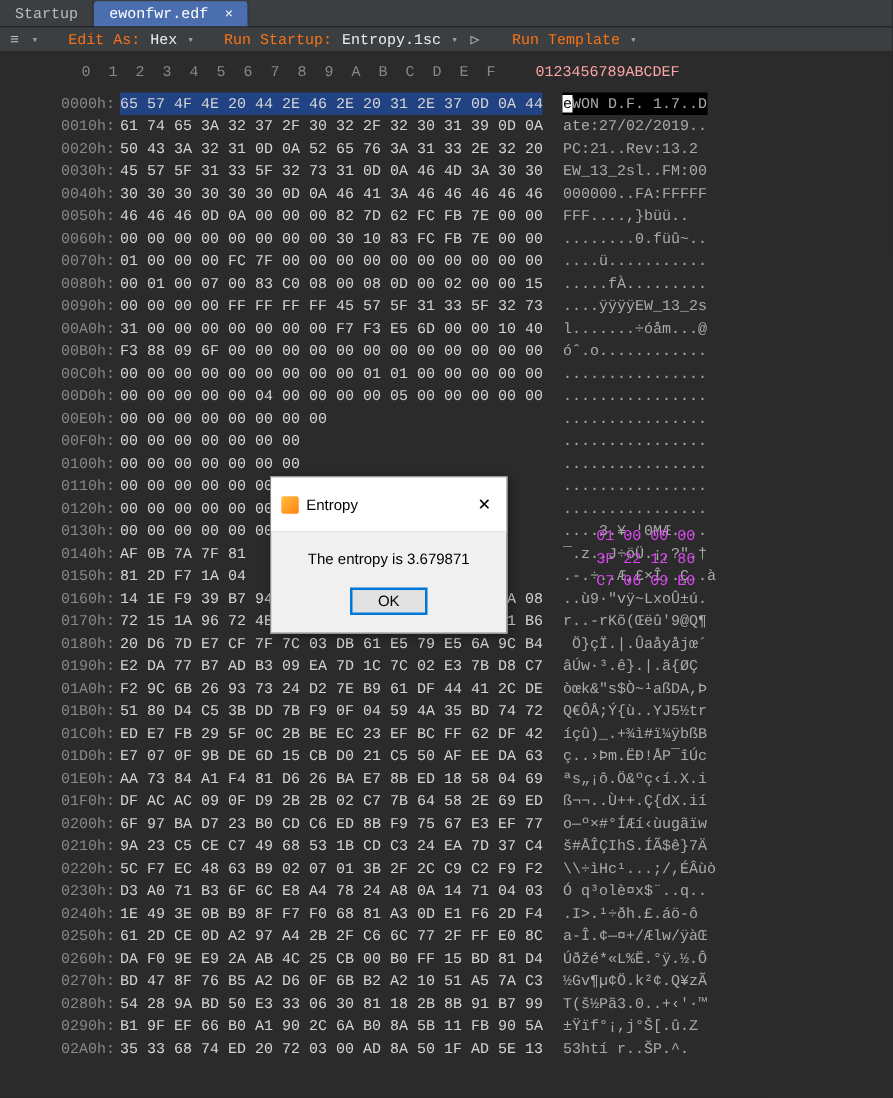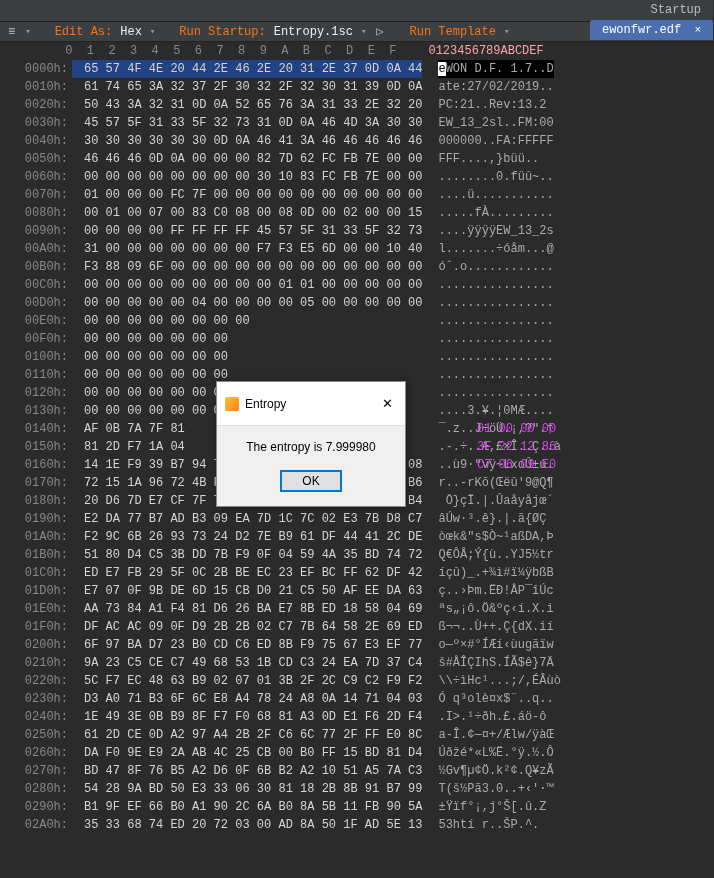--- a/index.html
+++ b/index.html
@@ -12,21 +12,20 @@
     height: 878px;
     overflow: hidden;
     position: relative;
   }
   .tabs {
     display: flex;
     background: #3c3f41;
     border-bottom: 1px solid #1e1e1e;
     height: 22px;
     align-items: flex-end;
-    flex-direction: column;
   }
   .tab {
     padding: 3px 12px;
     font-size: 12px;
     color: #bbb;
     cursor: pointer;
     border-right: 1px solid #2b2b2b;
   }
   .tab.active {
     background: #4b6eaf;
@@ -49,37 +48,37 @@
   .toolbar .ico { padding: 0 4px; cursor: pointer; }
   .toolbar .lbl { color: #f97316; padding: 0 2px; }
   .toolbar .val { color: #eee; padding: 0 2px; }
   .chev { font-size: 9px; color: #999; padding:0 2px;}
   .sep { width: 12px; }
   .colhdr {
     display: flex;
     background: #2b2b2b;
     color: #888;
     font-size: 12px;
-    height: 18px;
+    height: 32px;
     align-items: center;
     white-space: pre;
   }
   .colhdr .offset-pad { width: 58px; }
   .colhdr .hexcols { color: #888; }
   .colhdr .asciicols { color: #fca5a5; margin-left: 32px; }
   .hexview {
     font-size: 12px;
     line-height: 18px;
     white-space: pre;
   }
   .row { display: flex; height: 18px; align-items: center;}
   .row.sel .hexarea { background: #214283; }
   .row.sel .asciiarea { background: #000000; }
-  .offset { width: 72px; color: #888; text-align: right; padding-right: 4px;}
-  .hexarea { color: #d4d4d4; padding-left:12px;}
+  .offset { width: 72px; color: #888; text-align: right; padding-right: 4px; margin-left: 24px;}
+  .hexarea { color: #d4d4d4; padding-left:0;}
   .asciiarea { color: #aaa; margin-left: 16px; }
   .cursor { background:#fff; color:#000; }
   
   
   .dialog {
     position: absolute;
     left: 216px;
     top: 381px;
     width: 190px;
     background: #f0f0f0;
@@ -157,21 +156,21 @@
 </div>
 
 <div class="hexview" id="hexview"><div class="row sel"><span class="offset">0000h:</span><span class="hexarea">65 57 4F 4E 20 44 2E 46 2E 20 31 2E 37 0D 0A 44</span><span class="asciiarea"><span class="cursor">e</span>WON D.F. 1.7..D</span></div><div class="row"><span class="offset">0010h:</span><span class="hexarea">61 74 65 3A 32 37 2F 30 32 2F 32 30 31 39 0D 0A</span><span class="asciiarea">ate:27/02/2019..</span></div><div class="row"><span class="offset">0020h:</span><span class="hexarea">50 43 3A 32 31 0D 0A 52 65 76 3A 31 33 2E 32 20</span><span class="asciiarea">PC:21..Rev:13.2 </span></div><div class="row"><span class="offset">0030h:</span><span class="hexarea">45 57 5F 31 33 5F 32 73 31 0D 0A 46 4D 3A 30 30</span><span class="asciiarea">EW_13_2sl..FM:00</span></div><div class="row"><span class="offset">0040h:</span><span class="hexarea">30 30 30 30 30 30 0D 0A 46 41 3A 46 46 46 46 46</span><span class="asciiarea">000000..FA:FFFFF</span></div><div class="row"><span class="offset">0050h:</span><span class="hexarea">46 46 46 0D 0A 00 00 00 82 7D 62 FC FB 7E 00 00</span><span class="asciiarea">FFF....,}büü..</span></div><div class="row"><span class="offset">0060h:</span><span class="hexarea">00 00 00 00 00 00 00 00 30 10 83 FC FB 7E 00 00</span><span class="asciiarea">........0.füû~..</span></div><div class="row"><span class="offset">0070h:</span><span class="hexarea">01 00 00 00 FC 7F 00 00 00 00 00 00 00 00 00 00</span><span class="asciiarea">....ü...........</span></div><div class="row"><span class="offset">0080h:</span><span class="hexarea">00 01 00 07 00 83 C0 08 00 08 0D 00 02 00 00 15</span><span class="asciiarea">.....fÀ.........</span></div><div class="row"><span class="offset">0090h:</span><span class="hexarea">00 00 00 00 FF FF FF FF 45 57 5F 31 33 5F 32 73</span><span class="asciiarea">....ÿÿÿÿEW_13_2s</span></div><div class="row"><span class="offset">00A0h:</span><span class="hexarea">31 00 00 00 00 00 00 00 F7 F3 E5 6D 00 00 10 40</span><span class="asciiarea">l.......÷óåm...@</span></div><div class="row"><span class="offset">00B0h:</span><span class="hexarea">F3 88 09 6F 00 00 00 00 00 00 00 00 00 00 00 00</span><span class="asciiarea">óˆ.o............</span></div><div class="row"><span class="offset">00C0h:</span><span class="hexarea">00 00 00 00 00 00 00 00 00 01 01 00 00 00 00 00</span><span class="asciiarea">................</span></div><div class="row"><span class="offset">00D0h:</span><span class="hexarea">00 00 00 00 00 04 00 00 00 00 05 00 00 00 00 00</span><span class="asciiarea">................</span></div><div class="row"><span class="offset">00E0h:</span><span class="hexarea">00 00 00 00 00 00 00 00                        </span><span class="asciiarea">................</span></div><div class="row"><span class="offset">00F0h:</span><span class="hexarea">00 00 00 00 00 00 00                           </span><span class="asciiarea">................</span></div><div class="row"><span class="offset">0100h:</span><span class="hexarea">00 00 00 00 00 00 00                           </span><span class="asciiarea">................</span></div><div class="row"><span class="offset">0110h:</span><span class="hexarea">00 00 00 00 00 00 00                           </span><span class="asciiarea">................</span></div><div class="row"><span class="offset">0120h:</span><span class="hexarea">00 00 00 00 00 00 00                           </span><span class="asciiarea">................</span></div><div class="row"><span class="offset">0130h:</span><span class="hexarea">00 00 00 00 00 00 00                           </span><span class="asciiarea">....3.¥.¦0MÆ....</span></div><div class="row"><span class="offset">0140h:</span><span class="hexarea">AF 0B 7A 7F 81                                 </span><span class="asciiarea">¯.z..J÷öÜ.¡,?".†</span></div><div class="row"><span class="offset">0150h:</span><span class="hexarea">81 2D F7 1A 04                                 </span><span class="asciiarea">.-.÷..Æ,£×Î..Ç..à</span></div><div class="row"><span class="offset">0160h:</span><span class="hexarea">14 1E F9 39 B7 94 76 FF 7E 4C 78 6F DB B1 FA 08</span><span class="asciiarea">..ù9·"vÿ~LxoÛ±ú.</span></div><div class="row"><span class="offset">0170h:</span><span class="hexarea">72 15 1A 96 72 4B F5 28 8C EB FB 92 39 40 51 B6</span><span class="asciiarea">r..-rKõ(Œëû'9@Q¶</span></div><div class="row"><span class="offset">0180h:</span><span class="hexarea">20 D6 7D E7 CF 7F 7C 03 DB 61 E5 79 E5 6A 9C B4</span><span class="asciiarea"> Ö}çÏ.|.Ûaåyåjœ´</span></div><div class="row"><span class="offset">0190h:</span><span class="hexarea">E2 DA 77 B7 AD B3 09 EA 7D 1C 7C 02 E3 7B D8 C7</span><span class="asciiarea">âÚw·­³.ê}.|.ã{ØÇ</span></div><div class="row"><span class="offset">01A0h:</span><span class="hexarea">F2 9C 6B 26 93 73 24 D2 7E B9 61 DF 44 41 2C DE</span><span class="asciiarea">òœk&amp;"s$Ò~¹aßDA,Þ</span></div><div class="row"><span class="offset">01B0h:</span><span class="hexarea">51 80 D4 C5 3B DD 7B F9 0F 04 59 4A 35 BD 74 72</span><span class="asciiarea">Q€ÔÅ;Ý{ù..YJ5½tr</span></div><div class="row"><span class="offset">01C0h:</span><span class="hexarea">ED E7 FB 29 5F 0C 2B BE EC 23 EF BC FF 62 DF 42</span><span class="asciiarea">íçû)_.+¾ì#ï¼ÿbßB</span></div><div class="row"><span class="offset">01D0h:</span><span class="hexarea">E7 07 0F 9B DE 6D 15 CB D0 21 C5 50 AF EE DA 63</span><span class="asciiarea">ç..›Þm.ËÐ!ÅP¯îÚc</span></div><div class="row"><span class="offset">01E0h:</span><span class="hexarea">AA 73 84 A1 F4 81 D6 26 BA E7 8B ED 18 58 04 69</span><span class="asciiarea">ªs„¡ô.Ö&amp;ºç‹í.X.i</span></div><div class="row"><span class="offset">01F0h:</span><span class="hexarea">DF AC AC 09 0F D9 2B 2B 02 C7 7B 64 58 2E 69 ED</span><span class="asciiarea">ß¬¬..Ù++.Ç{dX.ií</span></div><div class="row"><span class="offset">0200h:</span><span class="hexarea">6F 97 BA D7 23 B0 CD C6 ED 8B F9 75 67 E3 EF 77</span><span class="asciiarea">o—º×#°ÍÆí‹ùugãïw</span></div><div class="row"><span class="offset">0210h:</span><span class="hexarea">9A 23 C5 CE C7 49 68 53 1B CD C3 24 EA 7D 37 C4</span><span class="asciiarea">š#ÅÎÇIhS.ÍÃ$ê}7Ä</span></div><div class="row"><span class="offset">0220h:</span><span class="hexarea">5C F7 EC 48 63 B9 02 07 01 3B 2F 2C C9 C2 F9 F2</span><span class="asciiarea">\\÷ìHc¹...;/,ÉÂùò</span></div><div class="row"><span class="offset">0230h:</span><span class="hexarea">D3 A0 71 B3 6F 6C E8 A4 78 24 A8 0A 14 71 04 03</span><span class="asciiarea">Ó q³olè¤x$¨..q..</span></div><div class="row"><span class="offset">0240h:</span><span class="hexarea">1E 49 3E 0B B9 8F F7 F0 68 81 A3 0D E1 F6 2D F4</span><span class="asciiarea">.I&gt;.¹÷ðh.£.áö-ô</span></div><div class="row"><span class="offset">0250h:</span><span class="hexarea">61 2D CE 0D A2 97 A4 2B 2F C6 6C 77 2F FF E0 8C</span><span class="asciiarea">a-Î.¢—¤+/Ælw/ÿàŒ</span></div><div class="row"><span class="offset">0260h:</span><span class="hexarea">DA F0 9E E9 2A AB 4C 25 CB 00 B0 FF 15 BD 81 D4</span><span class="asciiarea">Úðžé*«L%Ë.°ÿ.½.Ô</span></div><div class="row"><span class="offset">0270h:</span><span class="hexarea">BD 47 8F 76 B5 A2 D6 0F 6B B2 A2 10 51 A5 7A C3</span><span class="asciiarea">½Gv¶µ¢Ö.k²¢.Q¥zÃ</span></div><div class="row"><span class="offset">0280h:</span><span class="hexarea">54 28 9A BD 50 E3 33 06 30 81 18 2B 8B 91 B7 99</span><span class="asciiarea">T(š½Pã3.0..+‹'·™</span></div><div class="row"><span class="offset">0290h:</span><span class="hexarea">B1 9F EF 66 B0 A1 90 2C 6A B0 8A 5B 11 FB 90 5A</span><span class="asciiarea">±Ÿïf°¡,j°Š[.û.Z</span></div><div class="row"><span class="offset">02A0h:</span><span class="hexarea">35 33 68 74 ED 20 72 03 00 AD 8A 50 1F AD 5E 13</span><span class="asciiarea">53htí r..­ŠP.­^.</span></div></div>
 
 <div class="dialog">
   <div class="titlebar">
     <span class="ticon"></span>
     <span class="ttext">Entropy</span>
     <span class="xbtn">✕</span>
   </div>
-  <div class="body">The entropy is 7.999980</div>
+  <div class="body">The entropy is 3.679871</div>
   <div class="btnrow">
     <button>OK</button>
   </div>
 </div>
 
 <div style="position:absolute; left:477px; top:402px; white-space:pre; font-size:12px; line-height:18px; color:#d946ef;">
 <span>01 00 00 00</span>
 <span>3F 22 12 86</span>
 <span>C7 06 09 E0</span>
 </div>

